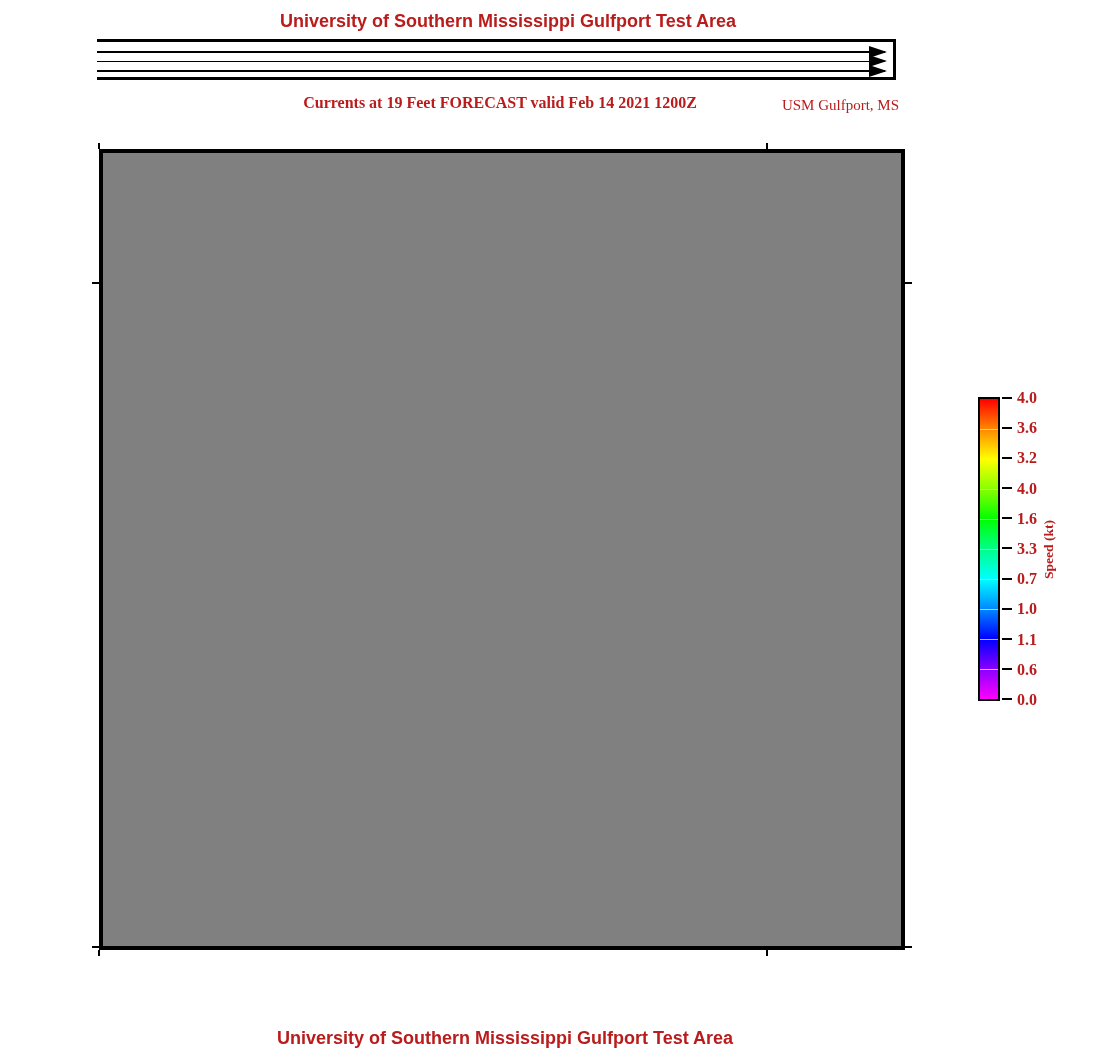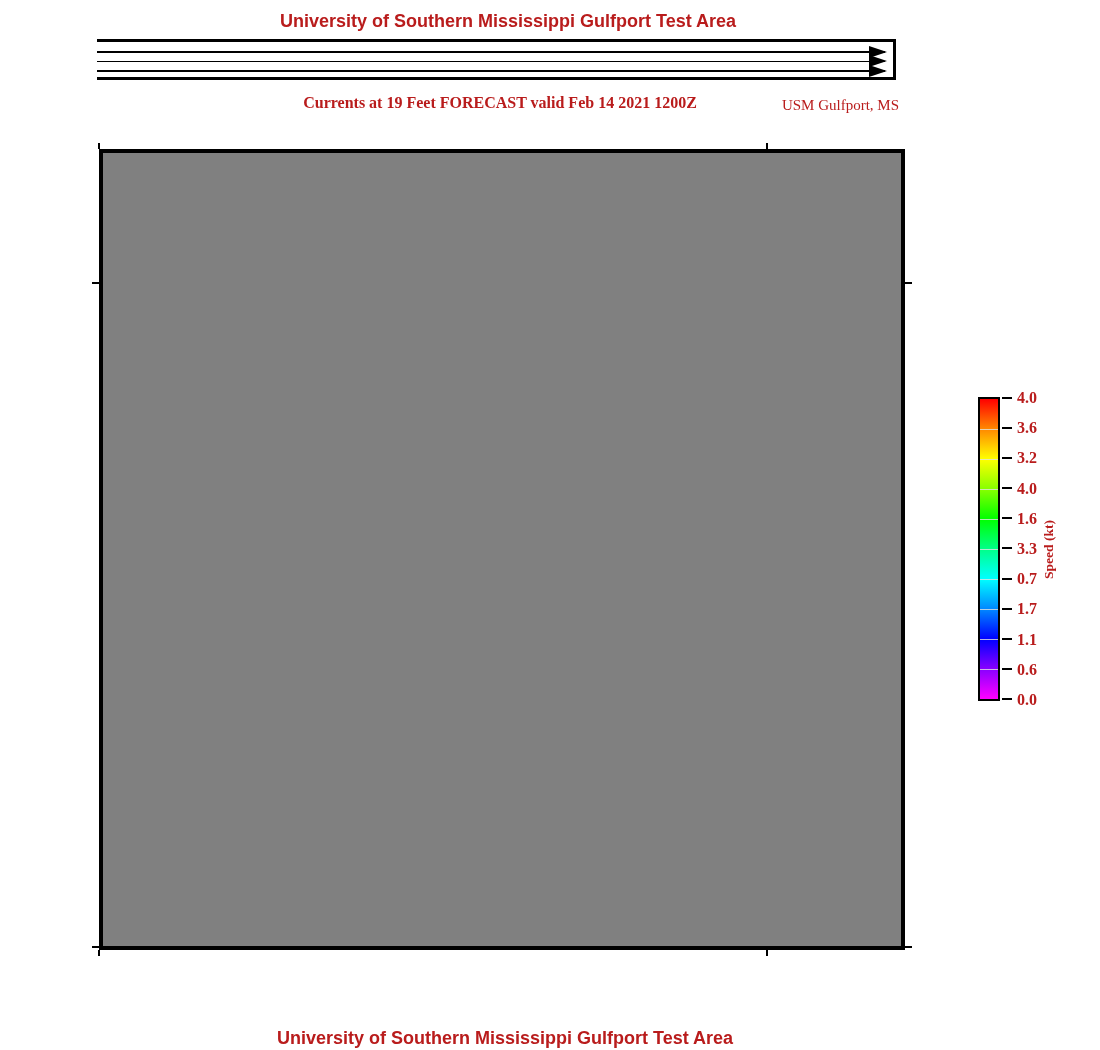--- a/index.html
+++ b/index.html
@@ -176,21 +176,21 @@
   </div>
 
   <div class="abs cbar-labels">
     <div class="cbar-label">4.0</div>
     <div class="cbar-label">3.6</div>
     <div class="cbar-label">3.2</div>
     <div class="cbar-label">4.0</div>
     <div class="cbar-label">1.6</div>
     <div class="cbar-label">3.3</div>
     <div class="cbar-label">0.7</div>
-    <div class="cbar-label">1.7</div>
+    <div class="cbar-label">1.0</div>
     <div class="cbar-label">1.1</div>
     <div class="cbar-label">0.6</div>
     <div class="cbar-label">0.0</div>
   </div>
 
   <div class="abs cbar-axis-label">Speed (kt)</div>
 
   <div class="abs bottom-title">University of Southern Mississippi Gulfport Test Area</div>
 
 </div>

